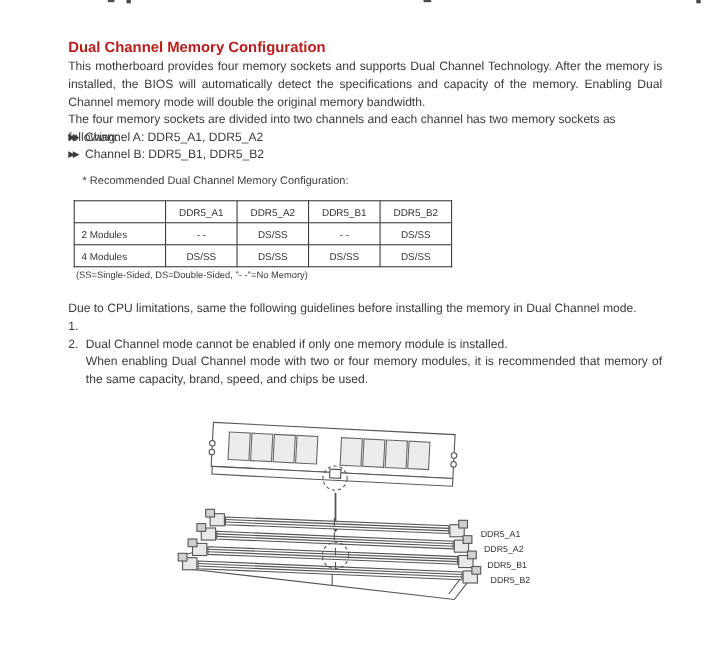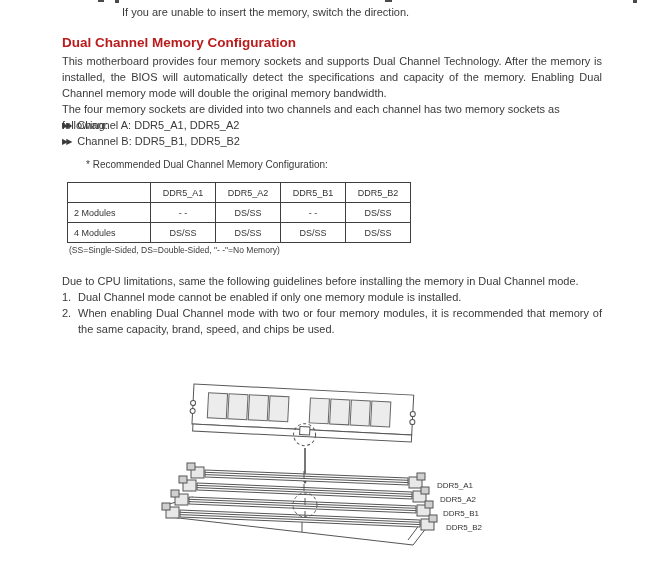--- a/index.html
+++ b/index.html
@@ -11,52 +11,51 @@
   .frag { position:absolute; top:0; height:2px; background:#4a4a4a; }
   .note-line { left:122px; top:5px; font-size:11px; line-height:15px; color:#3a3a3a; }
   .section-title { left:62px; top:35px; font-size:13.5px; font-weight:bold; color:#b91c1c; margin:0; }
   .body-par { left:62px; width:540px; font-size:11px; line-height:16px; margin:0; }
   .just { text-align:justify; }
   .p1 { top:53px; }
   .p2 { top:101px; }
   .bullets { left:62px; top:117px; font-size:11px; line-height:16px; }
   .bullet-row { height:16px; white-space:nowrap; }
   .marker { font-size:8px; letter-spacing:-2px; margin-right:7px; position:relative; top:-1px; color:#3a3a3a; }
-  .tcap { left:86px; top:159px; font-size:10px; color:#3a3a3a; }
+  .tcap { left:75px; top:159px; font-size:10px; color:#3a3a3a; }
   table.cfg {
     position:absolute; left:67px; top:182px; border-collapse:collapse;
     table-layout:fixed; font-size:9px; color:#333;
   }
   table.cfg td, table.cfg th {
     border:1px solid #3f3f3f; height:19px; padding:0; text-align:center;
     font-weight:normal; overflow:hidden;
   }
   table.cfg .c0 { width:76px; text-align:left; padding-left:6px; }
   table.cfg .c  { width:64px; }
   .footnote { left:69px; top:245px; font-size:8.5px; color:#3a3a3a; }
   .g-intro { top:273px; }
   .g-item { position:absolute; left:62px; width:540px; font-size:11px; line-height:16px; }
   .g-item .num { position:absolute; left:0; top:0; }
-  .g-item .txt { display:block; margin-left:16px; }
+  .g-item .txt { display:block; margin-left:16px;margin-top:16px; }
   .i1 { top:289px; }
   .i2 { top:305px; }
   .diagram { left:150px; top:372px; }
   .slot-label { font-size:8px; fill:#333; font-family:"Liberation Sans",sans-serif; }
 </style>
 </head>
 <body>
 
 <div class="page">
 
   <div class="frag" style="left:98px; width:6px;"></div>
   <div class="frag" style="left:115px; width:4px; height:3px;"></div>
   <div class="frag" style="left:385px; width:7px;"></div>
   <div class="frag" style="left:633px; width:4px; height:3px;"></div>
 
-  <div class="abs note-line">If you are unable to insert the memory, switch the direction.</div>
 
   <h1 class="abs section-title">Dual Channel Memory Configuration</h1>
 
   <p class="abs body-par just p1">This motherboard provides four memory sockets and supports Dual Channel Technology. After the memory is installed, the BIOS will automatically detect the specifications and capacity of the memory. Enabling Dual Channel memory mode will double the original memory bandwidth.</p>
 
   <p class="abs body-par p2">The four memory sockets are divided into two channels and each channel has two memory sockets as following:</p>
 
   <div class="abs bullets">
     <div class="bullet-row">
       <span class="marker">▶▶</span><span>Channel A: DDR5_A1, DDR5_A2</span>

